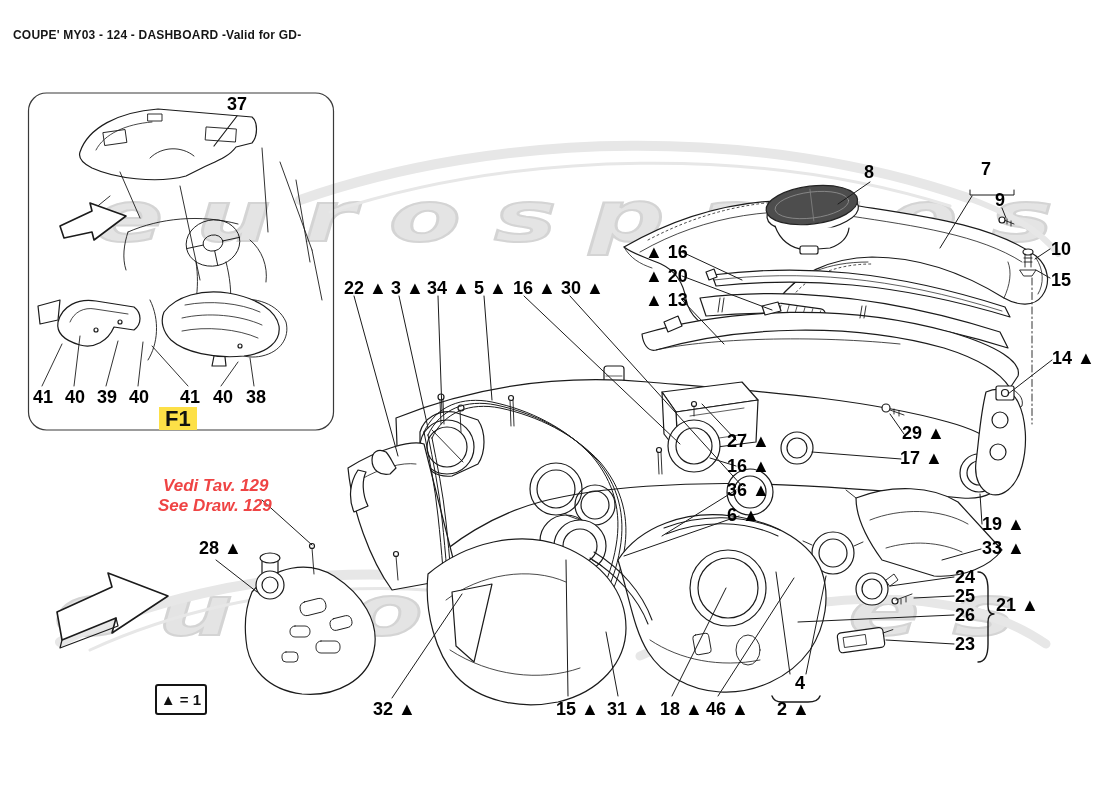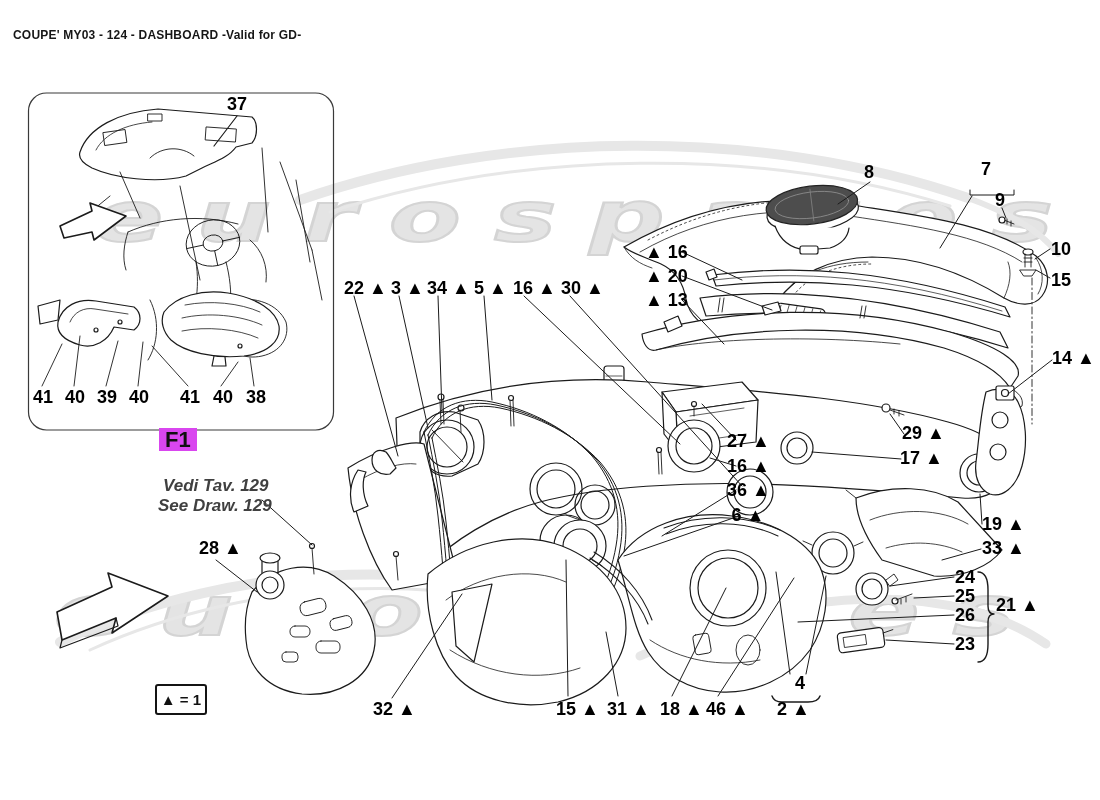--- a/index.html
+++ b/index.html
@@ -8,27 +8,27 @@
   .title{position:absolute;left:13px;top:28px;font:700 12px "Liberation Sans",sans-serif;
          color:#161616;letter-spacing:.2px;white-space:nowrap;}
   .wm{position:absolute;font:italic 700 70px "DejaVu Sans",sans-serif;color:#e4e4e4;
       -webkit-text-stroke:2px #d4d4d4;letter-spacing:22px;white-space:nowrap;
       transform:scaleX(1.5);transform-origin:left center;}
   .wm1{left:92px;top:176px;}
   .wm2{left:54px;top:570px;}
   svg.art{position:absolute;left:0;top:0;z-index:2;}
   .pl{position:absolute;z-index:3;font:700 18px "Liberation Sans",sans-serif;color:#000000;
       white-space:nowrap;line-height:1;}
-  .pl.r{text-align:center;width:42px;}
-  .note{position:absolute;z-index:3;font:italic 700 17px "Liberation Sans",sans-serif;color:#404040;
+  .pl.r{text-align:left;width:42px;}
+  .note{position:absolute;z-index:3;font:italic 700 17px "Liberation Sans",sans-serif;color:#ef4444;
         white-space:nowrap;line-height:1;}
   .legend{position:absolute;z-index:3;left:155px;top:684px;width:48px;height:27px;
           border:2px solid #141414;border-radius:3px;background:#fff;display:flex;
           align-items:center;justify-content:center;font:700 15px "Liberation Sans",sans-serif;color:#101010;}
-  .f1{position:absolute;z-index:3;left:159px;top:428px;background:#d946ef;padding:0 6px;
+  .f1{position:absolute;z-index:3;left:159px;top:407px;background:#fde047;padding:0 6px;
       font:700 22px "Liberation Sans",sans-serif;color:#101010;line-height:1.05;}
 </style>
 </head>
 <body>
 
 <div class="stage">
 
   <div class="title">COUPE' MY03 - 124 - DASHBOARD -Valid for GD-</div>
 
   <div class="wm wm1">eurospares</div>

